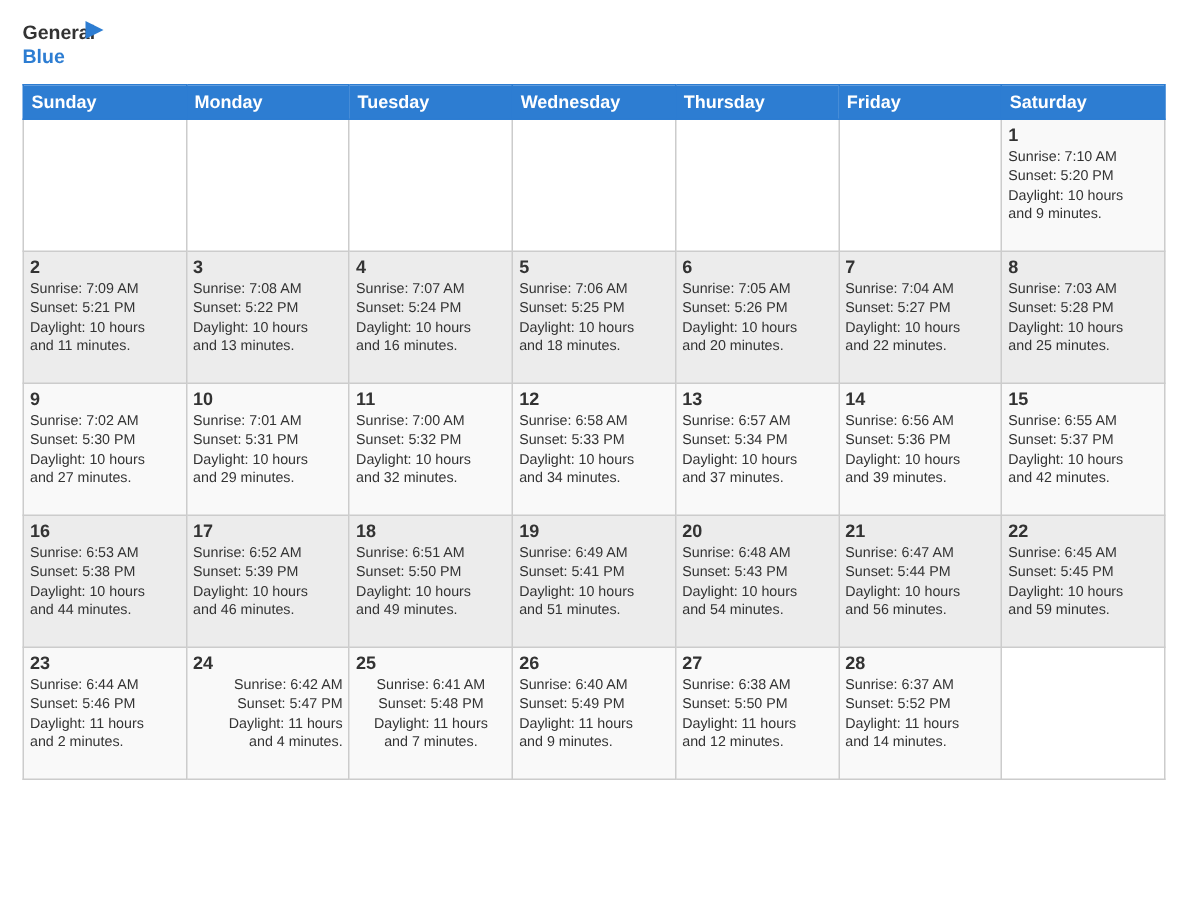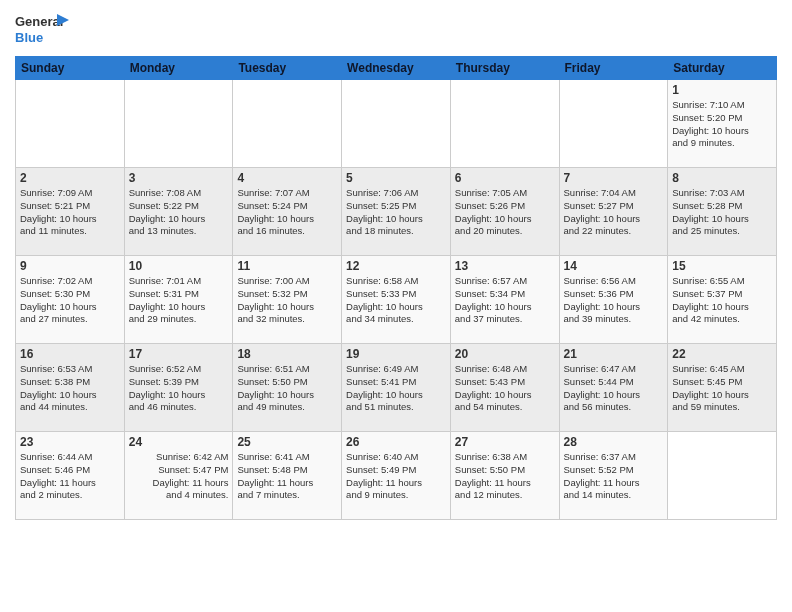--- a/index.html
+++ b/index.html
@@ -39,21 +39,21 @@
       font-size: 14px;
       color: #555;
     }
     .calendar {
       width: 100%;
       border-collapse: collapse;
       table-layout: fixed;
     }
     .calendar thead th {
       background-color: #2d7dd2;
-      color: #0f172a;
+      color: #ffffff;
       font-size: 12px;
       font-weight: bold;
       padding: 4px 5px;
       text-align: left;
       border: 1px solid #2d7dd2;
     }
     .calendar tbody td {
       border: 1px solid #ccc;
       vertical-align: top;
       padding: 3px 4px;
@@ -292,21 +292,21 @@
           </td>
           <td>
             <span class="day-num">24</span>
             <div class="day-info" style="white-space: pre-line; text-align: right;">Sunrise: 6:42 AM
 Sunset: 5:47 PM
 Daylight: 11 hours
 and 4 minutes.</div>
           </td>
           <td>
             <span class="day-num">25</span>
-            <div class="day-info" style="white-space: pre-line;">Sunrise: 6:41 AM
+            <div class="day-info" style="white-space: pre-line; text-align: center;">Sunrise: 6:41 AM
 Sunset: 5:48 PM
 Daylight: 11 hours
 and 7 minutes.</div>
           </td>
           <td>
             <span class="day-num">26</span>
             <div class="day-info" style="white-space: pre-line;">Sunrise: 6:40 AM
 Sunset: 5:49 PM
 Daylight: 11 hours
 and 9 minutes.</div>

